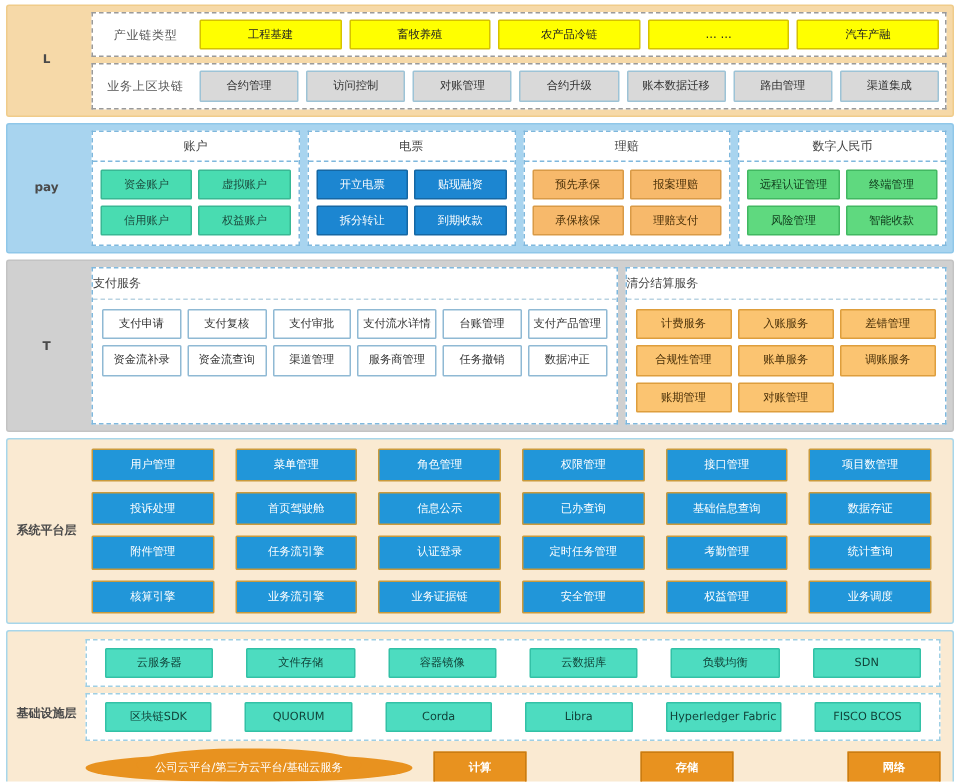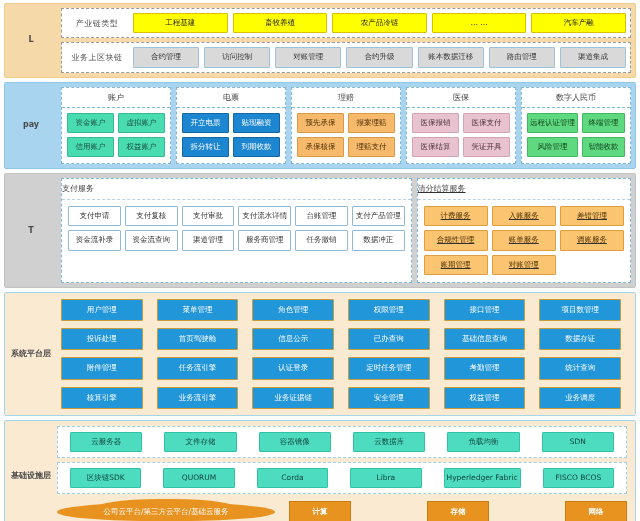--- a/index.html
+++ b/index.html
@@ -52,21 +52,21 @@
 
   
   .pay-group { flex:1; border:1px dashed #7fb8dd; background:#ffffff; display:flex; flex-direction:column; }
   .pay-group-title { text-align:center; font-size:8px; padding:4px 0 4px; color:#444;
                      border-bottom:1px dashed #7fb8dd; background:#fff; }
   .pay-grid { display:grid; grid-template-columns:1fr 1fr; gap:4px; padding:5px 5px 6px; }
 
   
   .t-group { border:1px dashed #7fb8dd; background:#ffffff; display:flex; flex-direction:column; }
   .t-group.pay-w { flex:0 0 61.5%; }
-  .t-group.set-w { flex:1;text-decoration:underline; }
+  .t-group.set-w { flex:1; }
   .t-group-title { text-align:left; font-size:8px; padding:4px 0 5px; color:#444; border-bottom:1px dashed #b9d3e2; }
   .t-grid6 { display:grid; grid-template-columns:repeat(6,1fr); gap:4px; padding:6px 6px 7px; }
   .t-grid4 { display:grid; grid-template-columns:repeat(3,1fr); gap:4px; padding:6px 6px 7px; }
   .t-grid6 .chip, .t-grid4 .chip { padding:5px 1px; }
 
   
   .sys-grid { flex:1; display:grid; grid-template-columns:repeat(6,1fr); grid-auto-rows:1fr;
               gap:7px 14px; padding:6px 14px 6px 4px; }
   .sys-grid .chip { padding:6px 2px; }
 
@@ -144,29 +144,20 @@
       <div class="pay-group">
         <div class="pay-group-title">理赔</div>
         <div class="pay-grid">
           <div class="chip chip-orange">预先承保</div>
           <div class="chip chip-orange">报案理赔</div>
           <div class="chip chip-orange">承保核保</div>
           <div class="chip chip-orange">理赔支付</div>
         </div>
       </div>
 
-      <div class="pay-group">
-        <div class="pay-group-title">医保</div>
-        <div class="pay-grid">
-          <div class="chip chip-pink">医保报销</div>
-          <div class="chip chip-pink">医保支付</div>
-          <div class="chip chip-pink">医保结算</div>
-          <div class="chip chip-pink">凭证开具</div>
-        </div>
-      </div>
 
       <div class="pay-group">
         <div class="pay-group-title">数字人民币</div>
         <div class="pay-grid">
           <div class="chip chip-mint">远程认证管理</div>
           <div class="chip chip-mint">终端管理</div>
           <div class="chip chip-mint">风险管理</div>
           <div class="chip chip-mint">智能收款</div>
         </div>
       </div>

